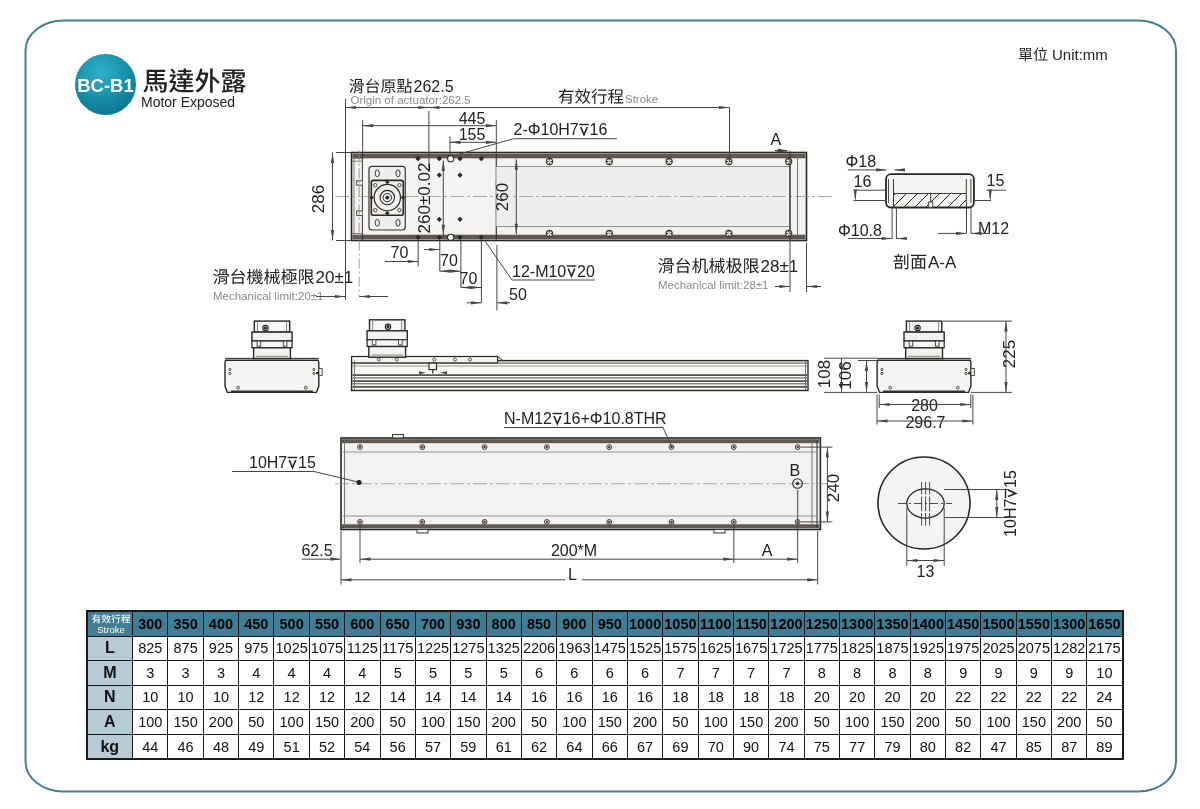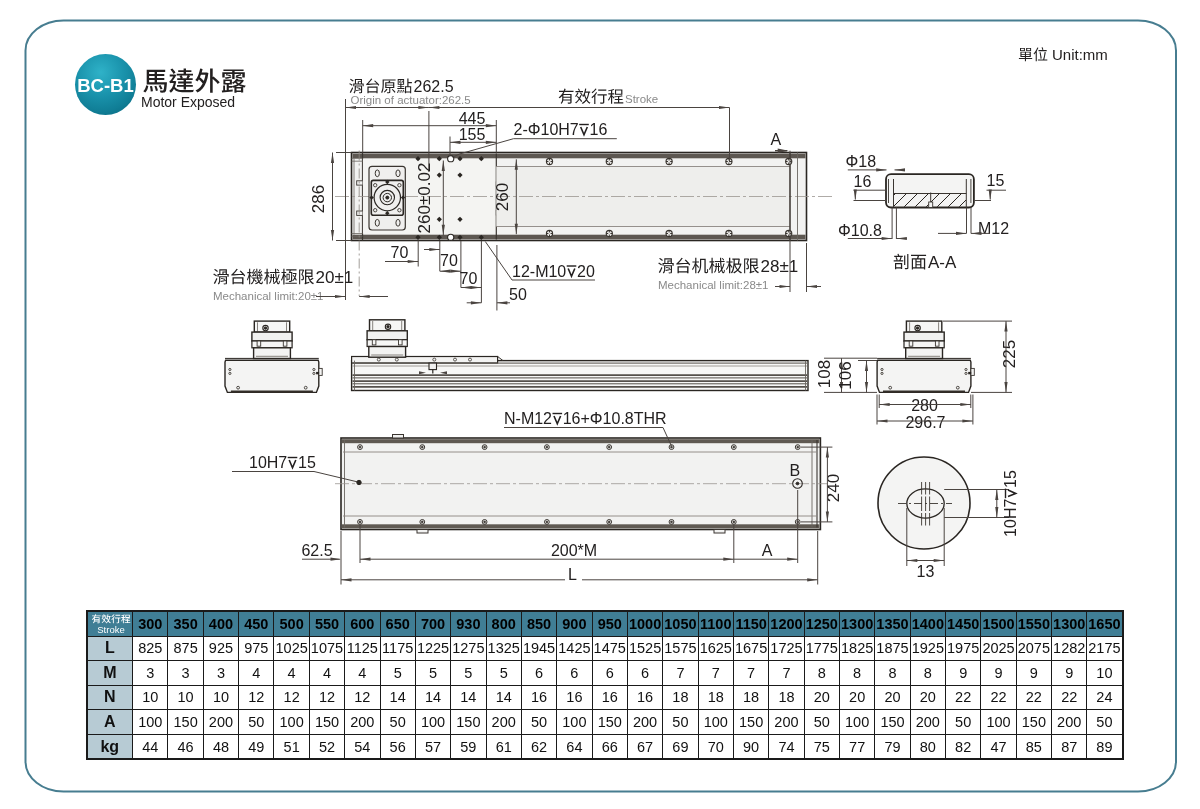--- a/index.html
+++ b/index.html
@@ -552,22 +552,22 @@
           <td>875</td>
           <td>925</td>
           <td>975</td>
           <td>1025</td>
           <td>1075</td>
           <td>1125</td>
           <td>1175</td>
           <td>1225</td>
           <td>1275</td>
           <td>1325</td>
-          <td>1945</td>
-          <td>1425</td>
+          <td>2206</td>
+          <td>1963</td>
           <td>1475</td>
           <td>1525</td>
           <td>1575</td>
           <td>1625</td>
           <td>1675</td>
           <td>1725</td>
           <td>1775</td>
           <td>1825</td>
           <td>1875</td>
           <td>1925</td>

